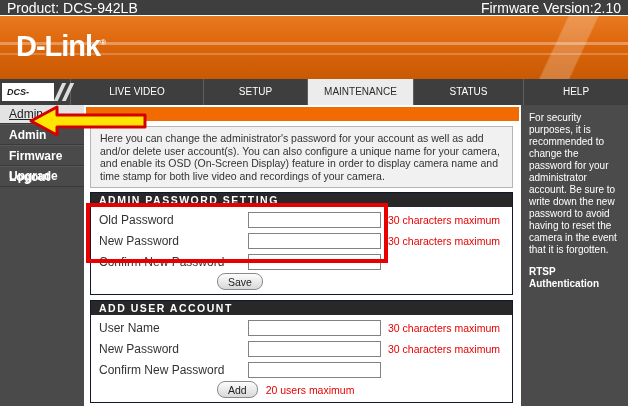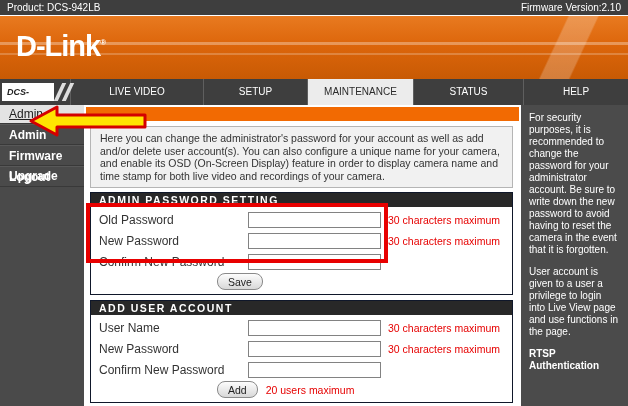--- a/index.html
+++ b/index.html
@@ -1,21 +1,21 @@
 <!DOCTYPE html>
 <html><head>
 <meta charset="utf-8">
 <style>
   * { margin:0; padding:0; box-sizing:border-box; }
   body { font-family:"Liberation Sans", sans-serif; background:#fff; }
   .stage { position:relative; width:628px; height:406px; overflow:hidden; background:#fff; }
 
   
-  .product-bar { height:15px; background:#3e3e3e; color:#fff; font-size:10px;
-    display:flex; justify-content:space-between; align-items:center; padding:0 7px; }
+  .product-bar { height:15px; background:#3e3e3e; color:#fff; font-size:14px;
+    display:flex; justify-content:space-between; padding:0 7px; }
 
   
   .banner { position:relative; height:64px; border-top:1px solid #fff;
     background:linear-gradient(180deg,#e87a20 0%,#dd660b 45%,#c85a04 100%); overflow:hidden; }
   .banner .streak1 { position:absolute; left:0; right:0; top:26px; height:3px; background:rgba(255,255,255,.32); }
   .banner .streak2 { position:absolute; left:0; right:0; top:37px; height:2px; background:rgba(255,255,255,.22); }
   .banner .swoosh { position:absolute; right:0; top:0; width:170px; height:100%;
     background:linear-gradient(115deg, rgba(255,255,255,0) 55%, rgba(255,255,255,.22) 56%, rgba(255,255,255,.22) 70%, rgba(255,255,255,0) 71%); }
   .logo { position:absolute; left:16px; top:14px; color:#fff; font-size:29px; font-weight:bold; letter-spacing:-1px; }
   .logo sup { font-size:8px; letter-spacing:0; }
@@ -168,21 +168,20 @@
       </div>
     </div>
 
     <div class="hints-gap"></div>
 
     <div class="hints">
       <div class="hint-sec">
         <div>For security purposes, it is recommended to change the password for your administrator account. Be sure to write down the new password to avoid having to reset the camera in the event that it is forgotten.</div>
       </div>
       <div class="hint-sec">
-        <div>User account is given to a user a privilege to login into Live View page and use functions in the page.</div>
       </div>
       <div class="hint-sec">
         <h4>RTSP Authentication</h4>
 
       </div>
 
     </div>
   </div>
 
   <svg class="arrow-annot" width="120" height="34" viewBox="0 0 120 34">

